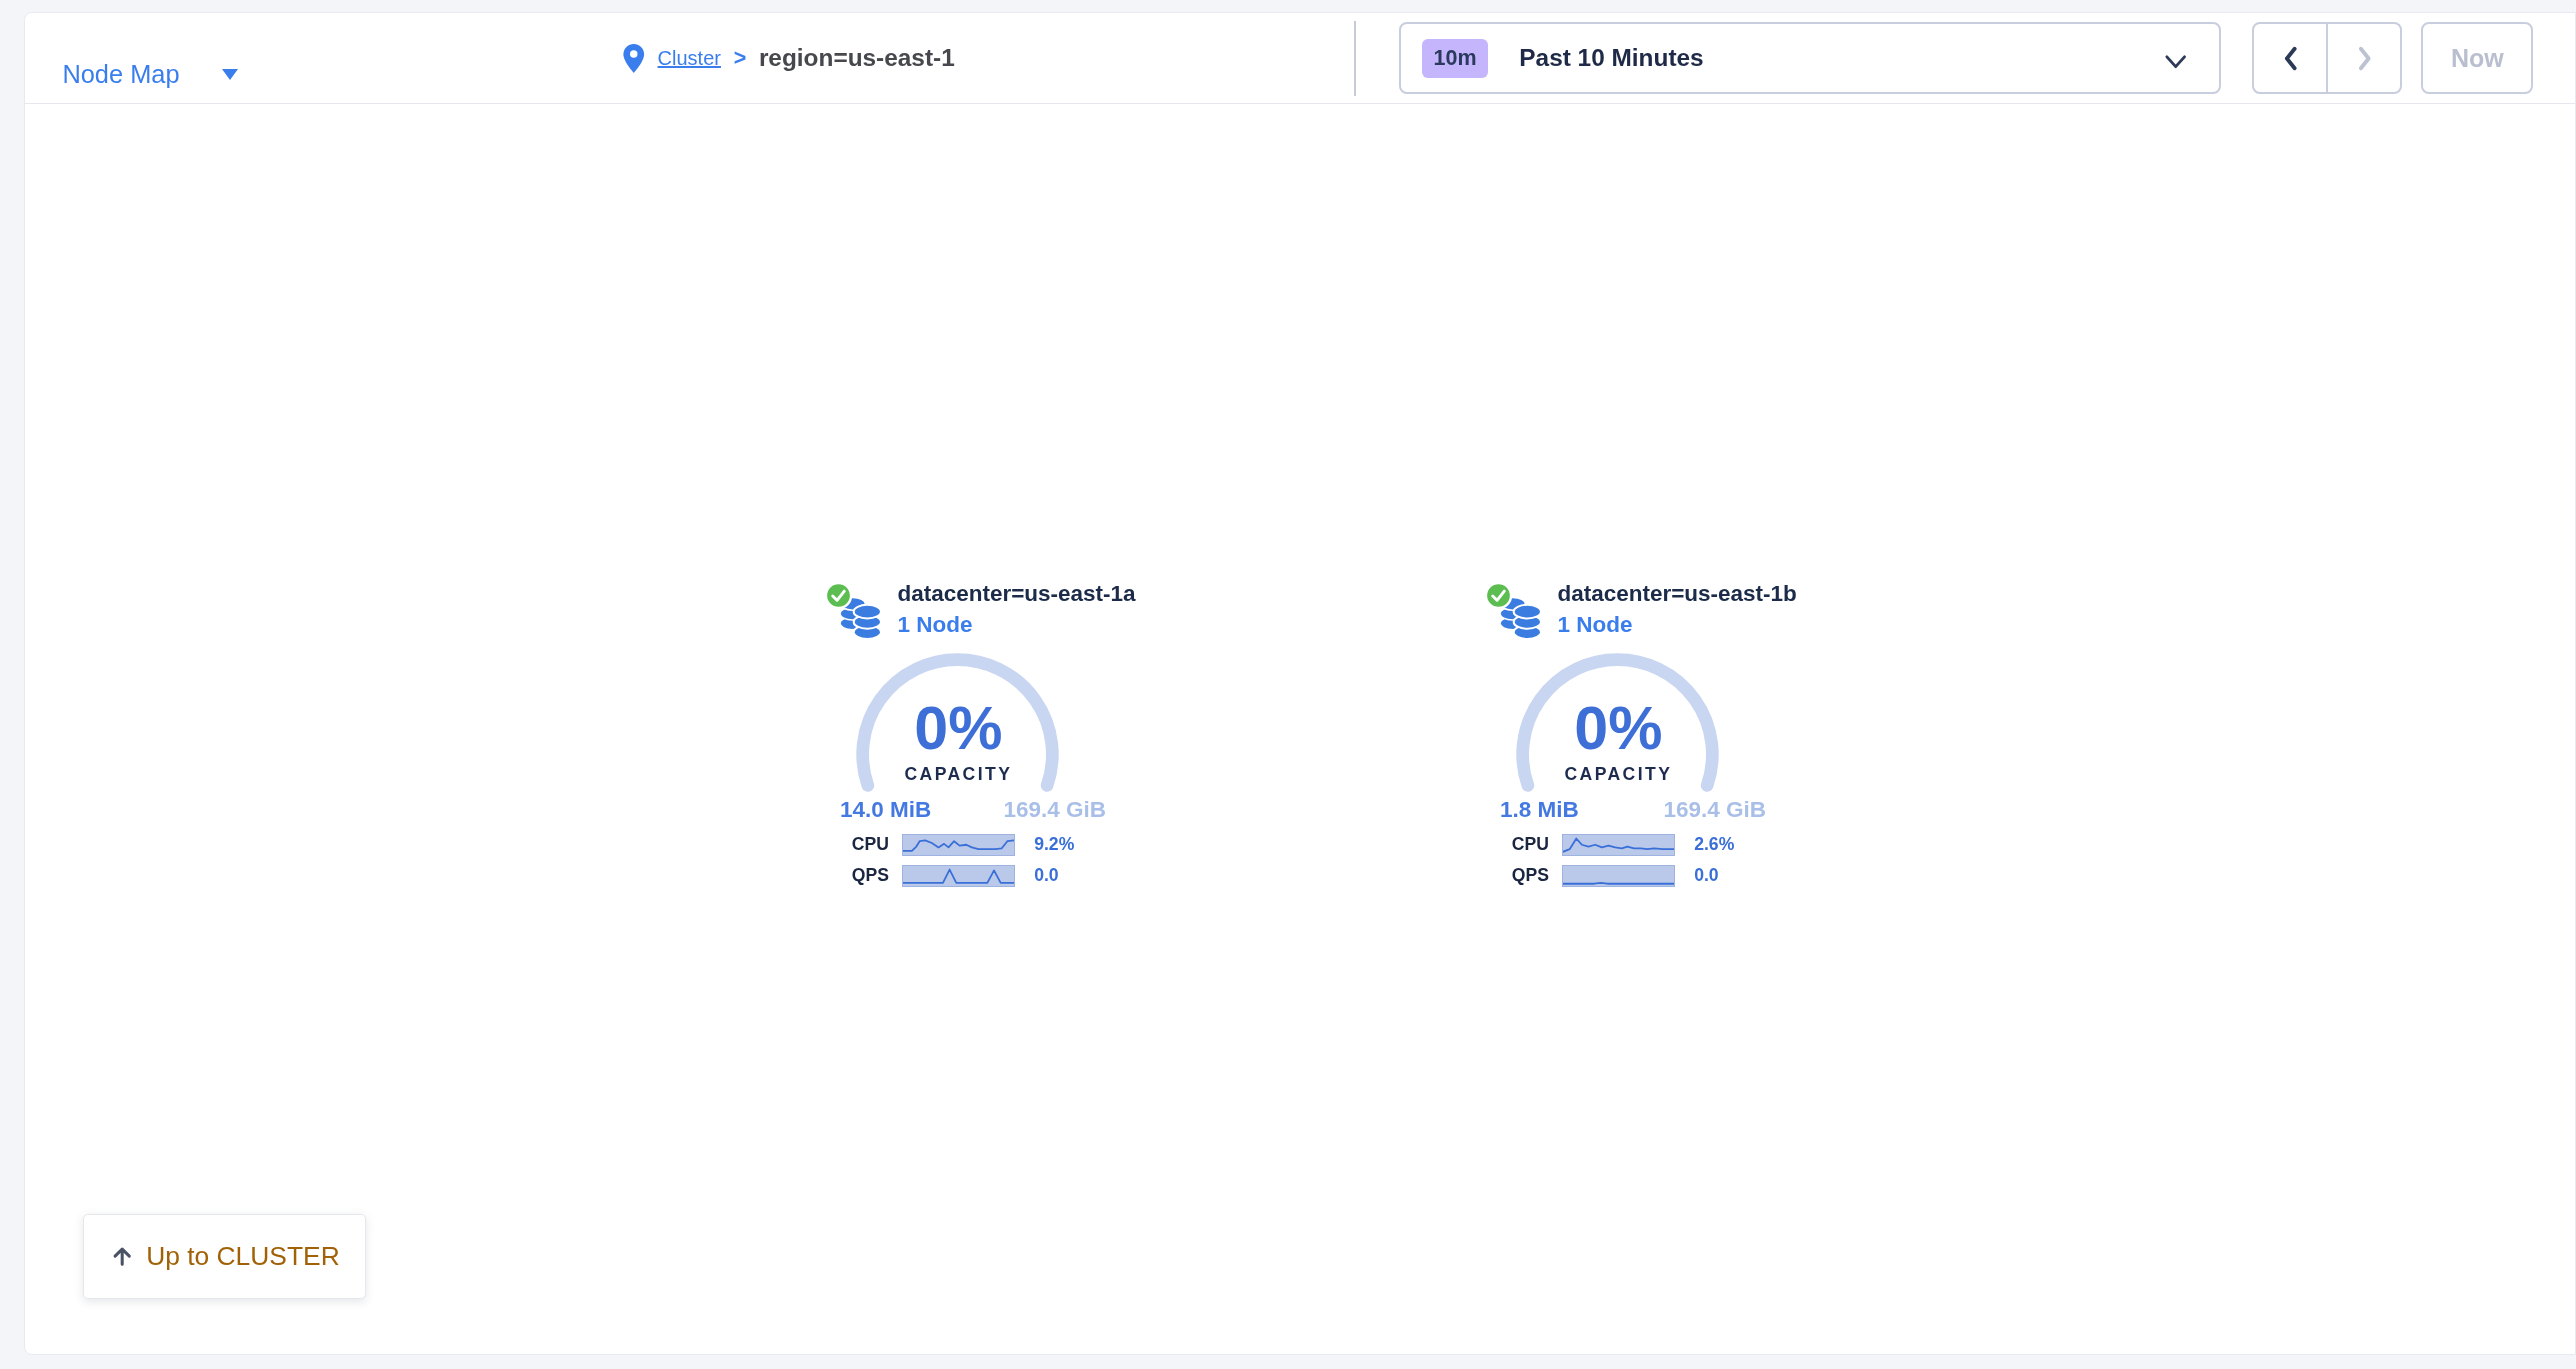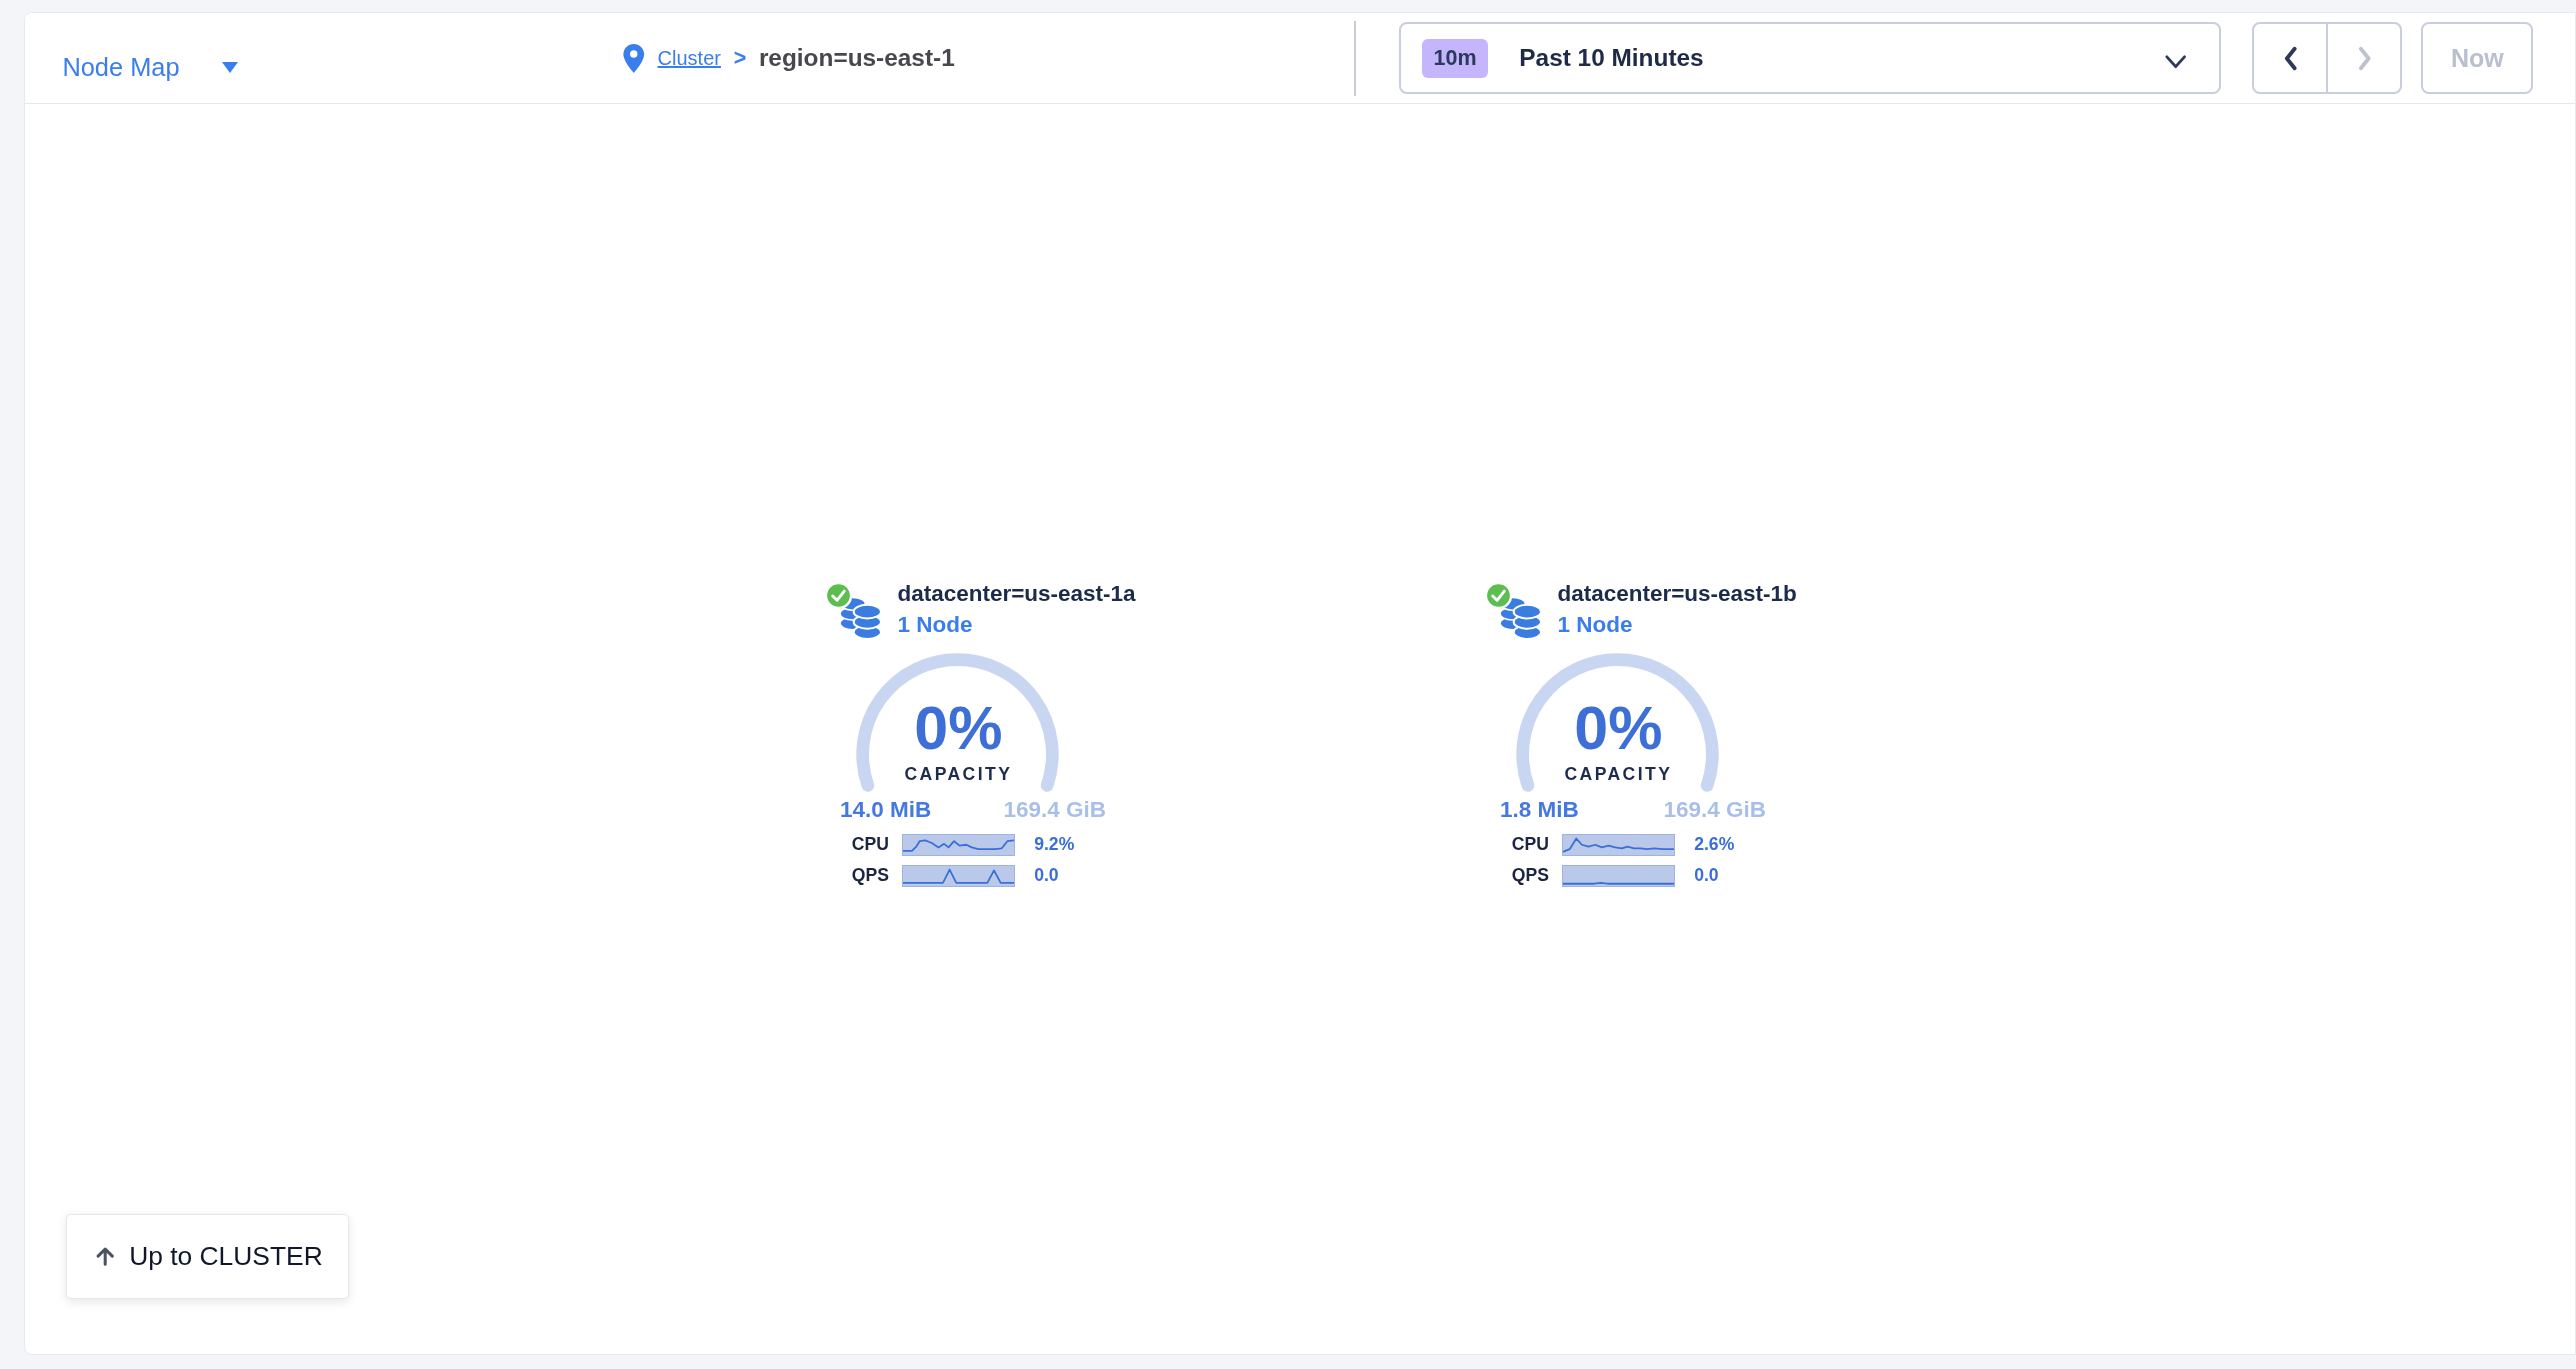--- a/index.html
+++ b/index.html
@@ -6,21 +6,21 @@
   html,body { width:2576px; height:1369px; background:#f4f5f9; overflow:hidden;
               font-family:"Liberation Sans","DejaVu Sans",sans-serif; }
 
   .panel { position:absolute; left:24.4px; top:11.7px; width:2552px; height:1343px;
            background:#ffffff; border:1px solid #e7e9f0; border-radius:7.8px 0 0 7.8px; }
 
   
   .header { position:absolute; left:0; top:0; width:100%; height:91px;
             border-bottom:1px solid #e6e8ee; background:#fff; border-radius:7.8px 0 0 0; }
 
-  .view-selector { position:absolute; left:37px; top:9px; height:91px;
+  .view-selector { position:absolute; left:37px; top:16px; height:91px;
                    display:flex; align-items:center; gap:42px; cursor:pointer; }
   .view-selector .label { font-size:25.4px; font-weight:500; color:#3a7ded; }
   .caret-down { width:0; height:0; border-left:8.8px solid transparent;
                 border-right:8.8px solid transparent; border-top:11.7px solid #3a7ded; }
 
   .breadcrumb { position:absolute; left:598px; top:0; height:91px;
                 display:flex; align-items:center; gap:12.7px; }
   .breadcrumb .root { font-size:20px; color:#3a7ded; cursor:pointer;text-decoration:underline; }
   .breadcrumb .sep  { font-size:21.5px; font-weight:700; color:#3a7ded; }
   .breadcrumb .current { font-size:24.4px; font-weight:600; color:#47484e; }
@@ -71,25 +71,25 @@
                 display:flex; align-items:center; }
   .metric-row.cpu { top:258px; }
   .metric-row.qps { top:289px; }
   .metric-label { width:45px; text-align:right; font-size:17.6px; font-weight:700;
                   color:#1a2540; margin-right:12.7px; }
   .sparkline { width:113px; height:21.5px; background:#bac9ea; border:1px solid #9fb3e0; }
   .sparkline svg { display:block; width:100%; height:100%; }
   .metric-value { margin-left:19.6px; font-size:17.6px; font-weight:700; color:#3a6fd8; }
 
   
-  .up-btn { position:absolute; left:41px; top:1201px; width:283px; height:85px;
+  .up-btn { position:absolute; left:58px; top:1201px; width:283px; height:85px;
             background:#fff; border:1px solid #e5e7ed; border-radius:4.9px;
             box-shadow:0 2.9px 9.8px rgba(60,70,90,.13);
             display:flex; align-items:center; justify-content:center; gap:11.7px;
-            font-size:26.4px; color:#0f172a; cursor:pointer; }
+            font-size:26.4px; color:#a16207; cursor:pointer; }
 </style>
 </head>
 <body>
 
 <div class="panel">
 
   <div class="header">
 
     <div class="view-selector">
       <span class="label">Node Map</span>

